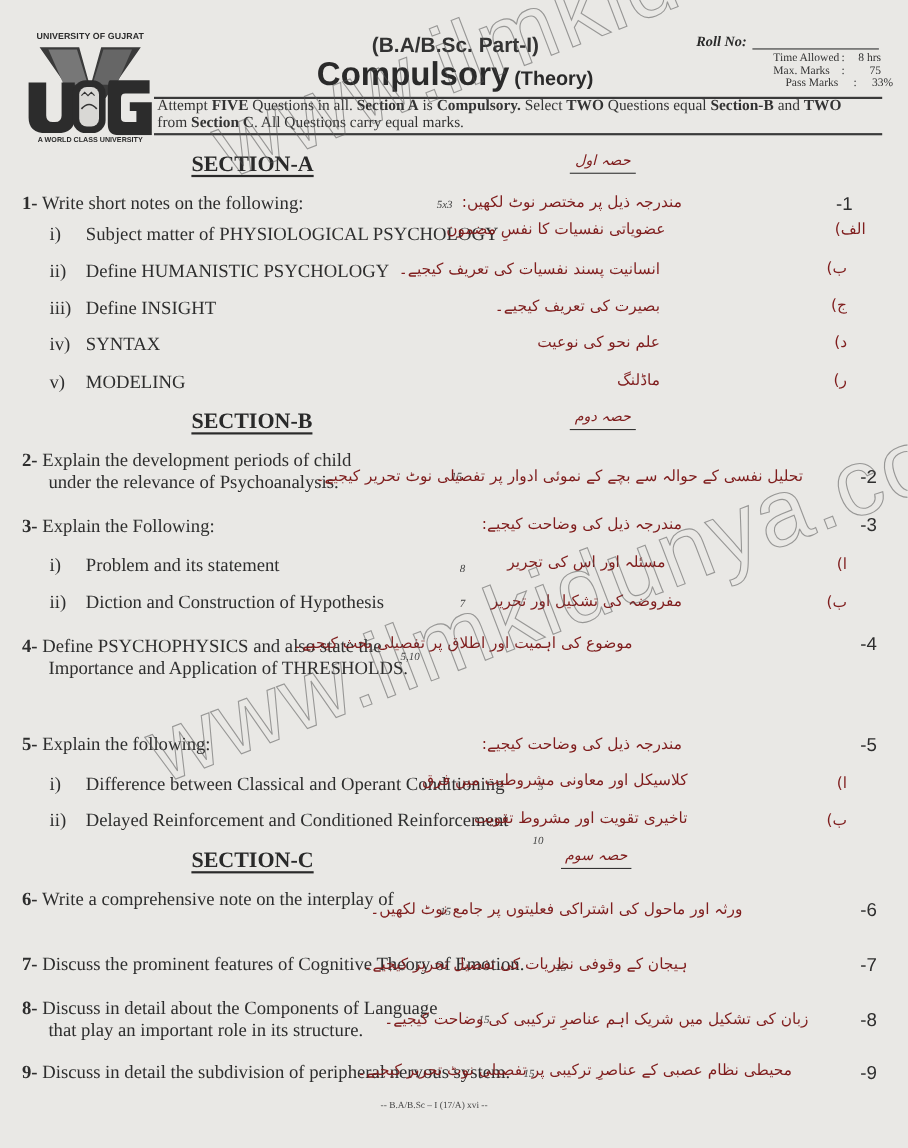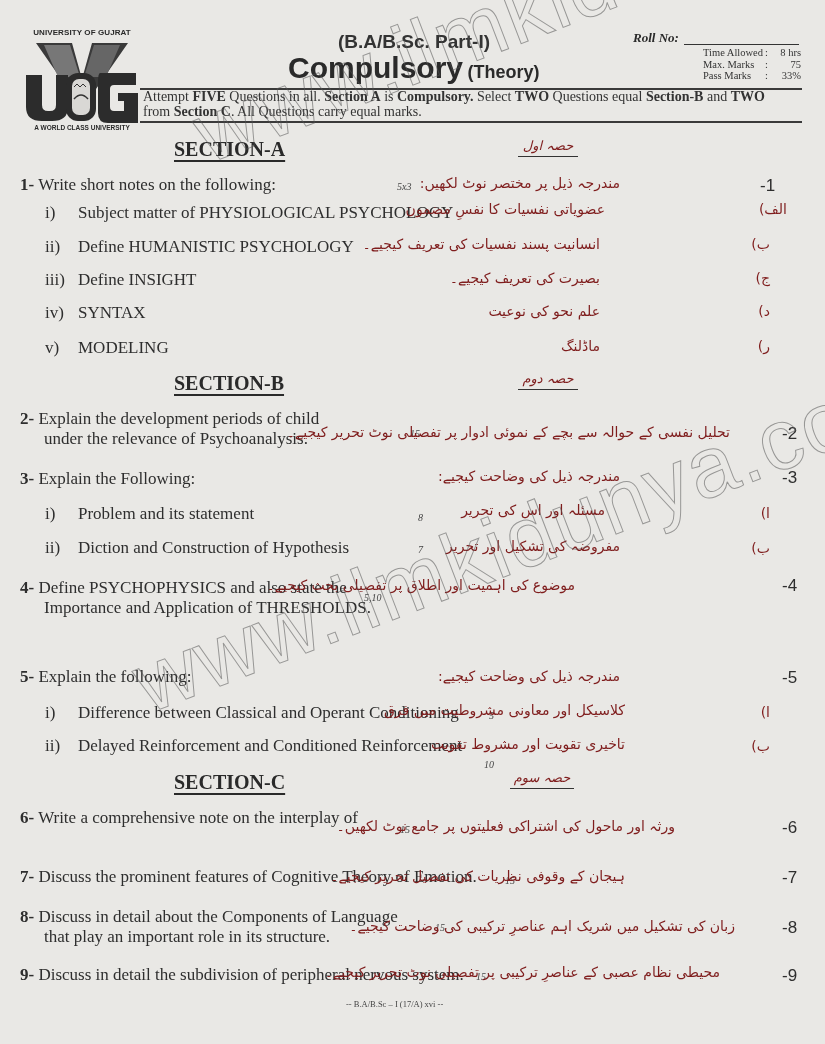--- a/index.html
+++ b/index.html
@@ -65,21 +65,21 @@
   <div style="display:flex;">
       <span style="width:62px;">Time Allowed</span>
       <span style="width:10px;">:</span>
       <span style="width:26px; text-align:right;">8 hrs</span>
     </div>
   <div style="display:flex;">
       <span style="width:62px;">Max. Marks</span>
       <span style="width:10px;">:</span>
       <span style="width:26px; text-align:right;">75</span>
     </div>
-  <div style="display:flex;">
+  <div style="display:flex;margin-left:11px;">
       <span style="width:62px;">Pass Marks</span>
       <span style="width:10px;">:</span>
       <span style="width:26px; text-align:right;">33%</span>
     </div>
 </div>
 
 <div class="hr" style="left:140px; top:88px; width:662px;"></div>
 <div class="abs serif" style="left:143px; top:89px; font-size:14px; line-height:15px; color:#333;">
   <div><span>Attempt </span><b>FIVE</b><span> Questions in all. </span><b>Section A</b><span> is </span><b>Compulsory.</b><span> Select </span><b>TWO</b><span> Questions equal </span><b>Section-B</b><span> and </span><b>TWO</b></div>
   <div><span>from </span><b>Section C</b><span>. All Questions carry equal marks.</span></div>

